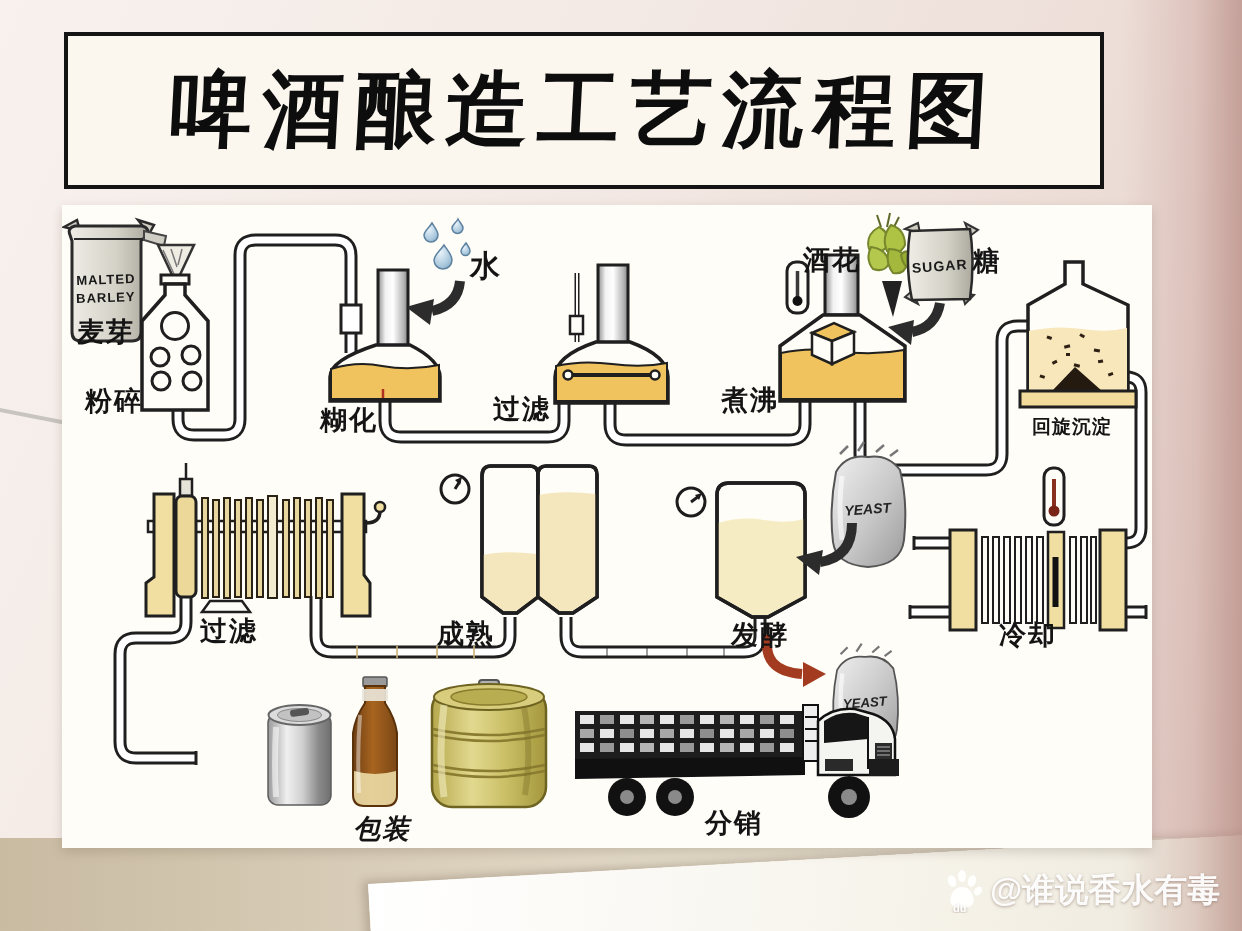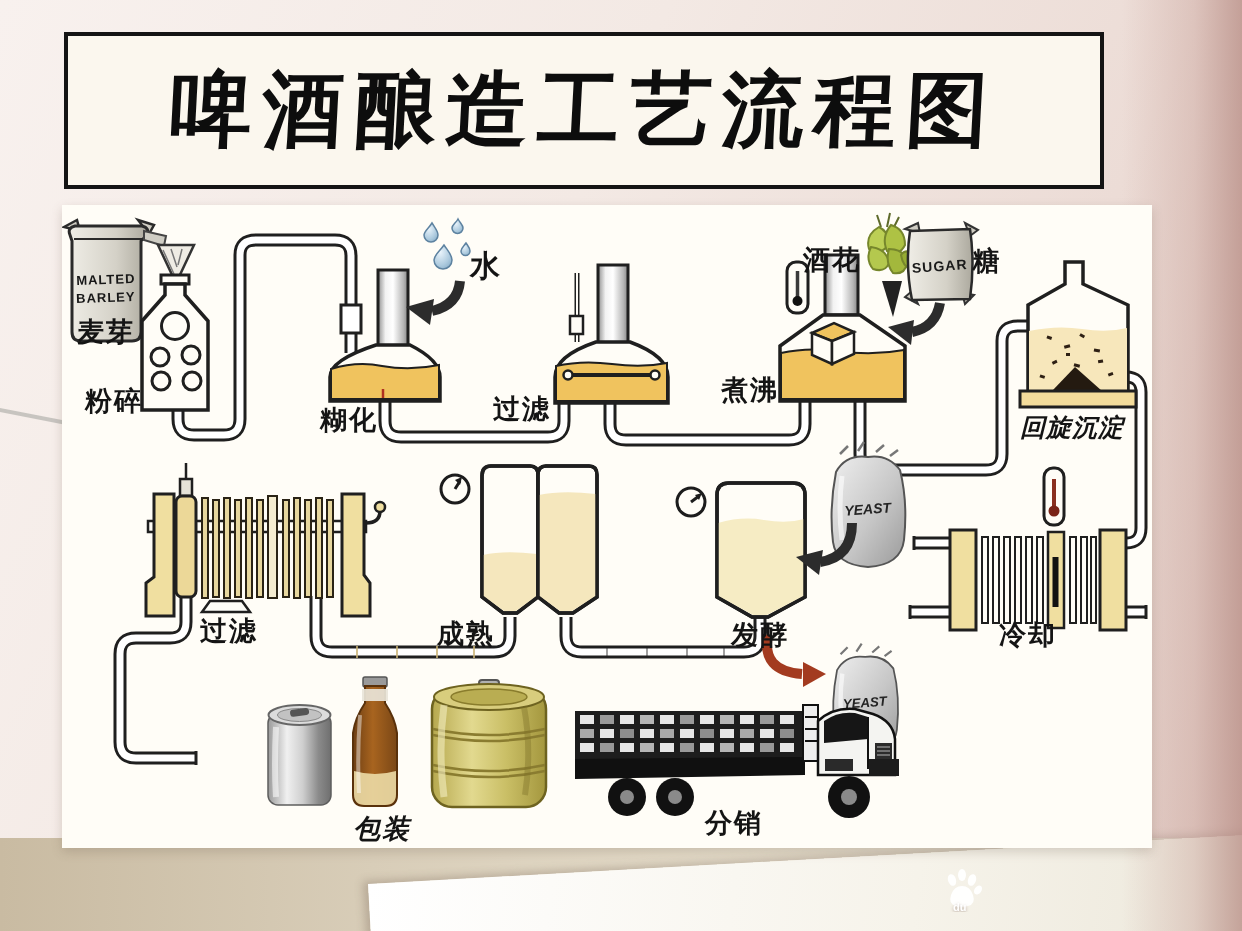--- a/index.html
+++ b/index.html
@@ -18,21 +18,21 @@
     opacity:.6;transform:rotate(11deg);}
   .title-box{position:absolute;left:64px;top:32px;width:1040px;height:157px;
     background:#fbf7ee;border:4px solid #141414;box-sizing:border-box;
     display:flex;align-items:center;justify-content:center;}
   .title-box span{font-family:"DejaVu Serif","Liberation Serif",serif;font-weight:bold;
     font-size:82px;letter-spacing:10px;color:#0d0d0d;transform:skewX(-3deg);white-space:nowrap;}
   .paper{position:absolute;left:62px;top:205px;width:1090px;height:643px;background:#fffdf7;
     box-shadow:0 4px 10px rgba(100,80,68,.22);}
   .lbl{position:absolute;transform:translate(-50%,-50%);font-weight:700;font-size:27px;
     color:#141414;letter-spacing:2px;white-space:nowrap;}
-  .lbl.small4{font-size:25px;letter-spacing:1px;font-style:italic;}
+  .lbl.small4{font-size:19px;letter-spacing:1px;}
   .wm-top{position:absolute;left:12px;top:10px;width:420px;font-weight:bold;font-size:40px;
     letter-spacing:2px;color:rgba(255,255,255,.82);
     text-shadow:0 0 5px rgba(170,170,170,.55),1px 1px 0 rgba(140,140,140,.35);
     filter:blur(.4px);pointer-events:none;}
   .credit{position:absolute;left:942px;top:868px;display:flex;align-items:center;gap:6px;
     color:rgba(255,255,255,.95);font-weight:bold;font-size:33px;
     text-shadow:0 1px 3px rgba(125,100,90,.55);}
   svg text{font-family:"Liberation Sans","DejaVu Sans",sans-serif;}
 </style>
 </head>
@@ -425,21 +425,21 @@
           <circle cx="274" cy="100" r="8" fill="#8a8a8a"></circle>
       </g>
     </svg>
 
     
     <div class="lbl" style="left:44px;top:127px;">麦芽</div>
     <div class="lbl" style="left:52px;top:196px;">粉碎</div>
     <div class="lbl" style="left:424px;top:61px;font-size:30px;">水</div>
     <div class="lbl" style="left:287px;top:215px;">糊化</div>
     <div class="lbl" style="left:460px;top:204px;">过滤</div>
-    <div class="lbl" style="left:688px;top:185px;text-align:right;">煮沸</div>
+    <div class="lbl" style="left:688px;top:195px;text-align:right;">煮沸</div>
     <div class="lbl" style="left:770px;top:27px;margin-top:28px;">酒花</div>
     <div class="lbl" style="left:925px;top:56px;">糖</div>
     <div class="lbl small4" style="left:1010px;top:222px;">回旋沉淀</div>
     <div class="lbl" style="left:966px;top:430px;">冷却</div>
     <div class="lbl" style="left:650px;top:430px;margin-left:48px;">发酵</div>
     <div class="lbl" style="left:404px;top:429px;">成熟</div>
     <div class="lbl" style="left:167px;top:426px;">过滤</div>
     <div class="lbl" style="left:320px;top:624px;font-style:italic;">包装</div>
     <div class="lbl" style="left:641px;top:618px;margin-left:31px;">分销</div>
 
@@ -447,14 +447,15 @@
 
   <div class="credit">
     <svg width="42" height="44" viewBox="0 0 42 44">
       <ellipse cx="10" cy="12" rx="4" ry="6" fill="#fff" opacity=".95" transform="rotate(-18 10 12)"></ellipse>
       <ellipse cx="20" cy="7" rx="4" ry="6" fill="#fff" opacity=".95"></ellipse>
       <ellipse cx="30" cy="12" rx="4" ry="6" fill="#fff" opacity=".95" transform="rotate(18 30 12)"></ellipse>
       <ellipse cx="36" cy="22" rx="3.5" ry="5" fill="#fff" opacity=".95" transform="rotate(35 36 22)"></ellipse>
       <path d="M 20,18 Q 28,18 31,27 Q 34,36 26,38 Q 20,40 14,38 Q 6,36 9,27 Q 12,18 20,18 Z" fill="#fff" opacity=".95"></path>
       <text x="11" y="43" font-size="11" font-weight="bold" fill="#fff">du</text>
     </svg>
+    <span>@谁说香水有毒</span>
   </div>
 </div>
 
 </body></html>

